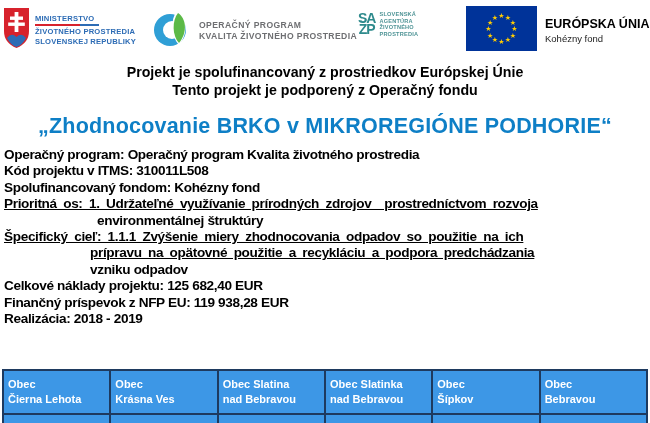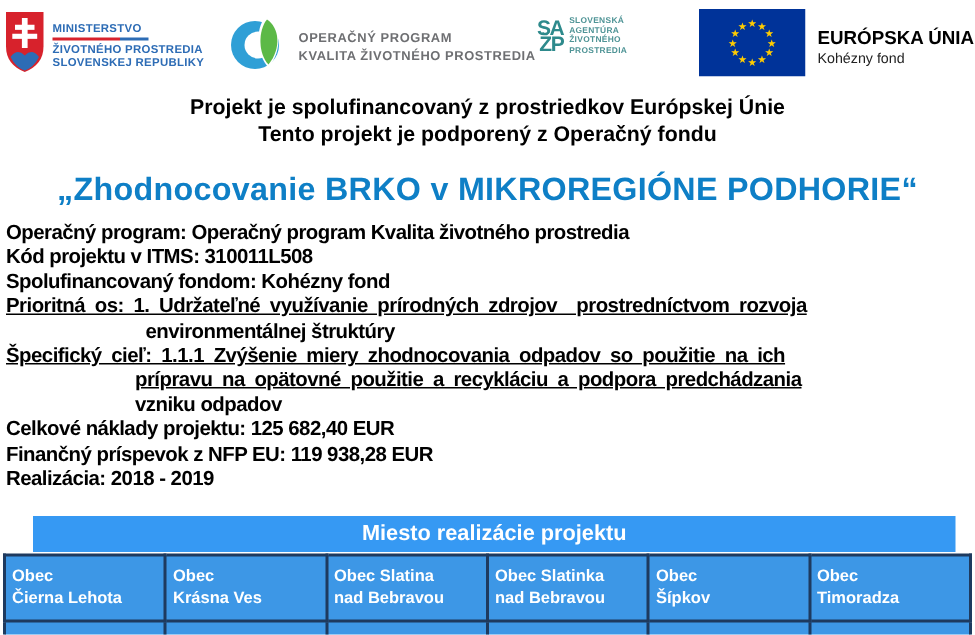--- a/index.html
+++ b/index.html
@@ -14,21 +14,21 @@
   .ministry .txt { margin-left:5px; color:#2d6cb5; font-weight:bold;
     font-size:7.6px; line-height:9.6px; letter-spacing:.2px; }
   .tricolor { height:2px; width:64px; margin:1px 0; display:flex; }
   .tricolor .r { background:#d7222c; width:70%; height:100%; }
   .tricolor .b { background:#2d6cb5; width:30%; height:100%; }
   .opkzp { left:152px; top:4px; }
   .opkzp .txt { margin-left:7px; color:#6e6f72; font-weight:bold;
     font-size:8.6px; line-height:11.5px; letter-spacing:.4px; }
   .sazp { left:358px; top:6px; }
   .sazp .glyph { color:#2e8a8c; font-weight:bold; font-size:14px;
-    line-height:11px; letter-spacing:-1px; text-align:right; }
+    line-height:11px; letter-spacing:-1px; text-align:center; }
   .sazp .txt { margin-left:4px; color:#4f9496; font-weight:bold;
     font-size:5.6px; line-height:6.6px; letter-spacing:.2px; }
   .eu { left:466px; top:1px; }
   .eu .txt { margin-left:8px; }
   .eu .l1 { font-weight:bold; font-size:12.5px; color:#000; }
   .eu .l2 { font-size:9.5px; color:#222; margin-top:2px; }
 
   
   .intro { position:absolute; top:64px; left:0; width:650px; text-align:center;
     font-weight:bold; font-size:14.2px; line-height:17.6px; color:#000; }
@@ -156,21 +156,20 @@
     <div class="ln jsp">Prioritná os: 1. Udržateľné využívanie prírodných zdrojov  prostredníctvom rozvoja</div>
     <div class="ln ind1">environmentálnej štruktúry</div>
     <div class="ln jsp">Špecifický cieľ: 1.1.1 Zvýšenie miery zhodnocovania odpadov so použitie na ich</div>
     <div class="ln ind2 jsp">prípravu na opätovné použitie a recykláciu a podpora predchádzania</div>
     <div class="ln ind2">vzniku odpadov</div>
     <div class="ln">Celkové náklady projektu: 125 682,40 EUR</div>
     <div class="ln">Finančný príspevok z NFP EU: 119 938,28 EUR</div>
     <div class="ln">Realizácia: 2018 - 2019</div>
   </div>
 
-  <div class="banner">Miesto realizácie projektu</div>
 
   <table class="loc-table">
     <tbody>
         <tr>
       <td>
         <div>Obec</div>
         <div>Čierna Lehota</div>
       </td>
       <td>
         <div>Obec</div>
@@ -183,21 +182,21 @@
       <td>
         <div>Obec Slatinka</div>
         <div>nad Bebravou</div>
       </td>
       <td>
         <div>Obec</div>
         <div>Šípkov</div>
       </td>
       <td>
         <div>Obec</div>
-        <div>Timoradza</div>
+        <div>Bebravou</div>
       </td>
     </tr>
     <tr class="partial">
       <td></td>
           <td></td>
       <td></td>
           <td></td>
       <td></td>
           <td></td>
     </tr>

